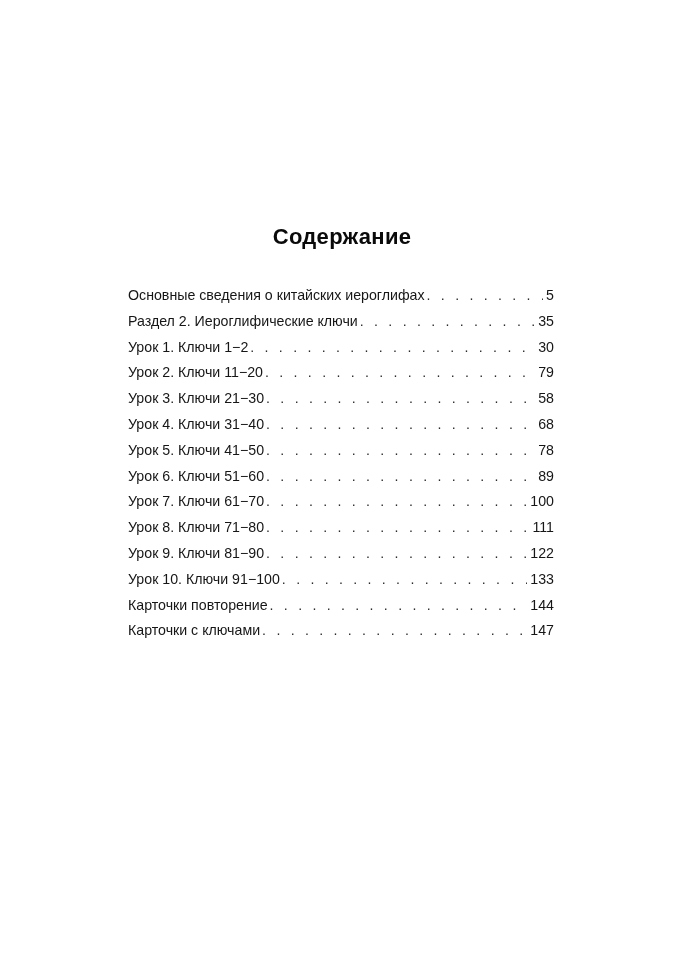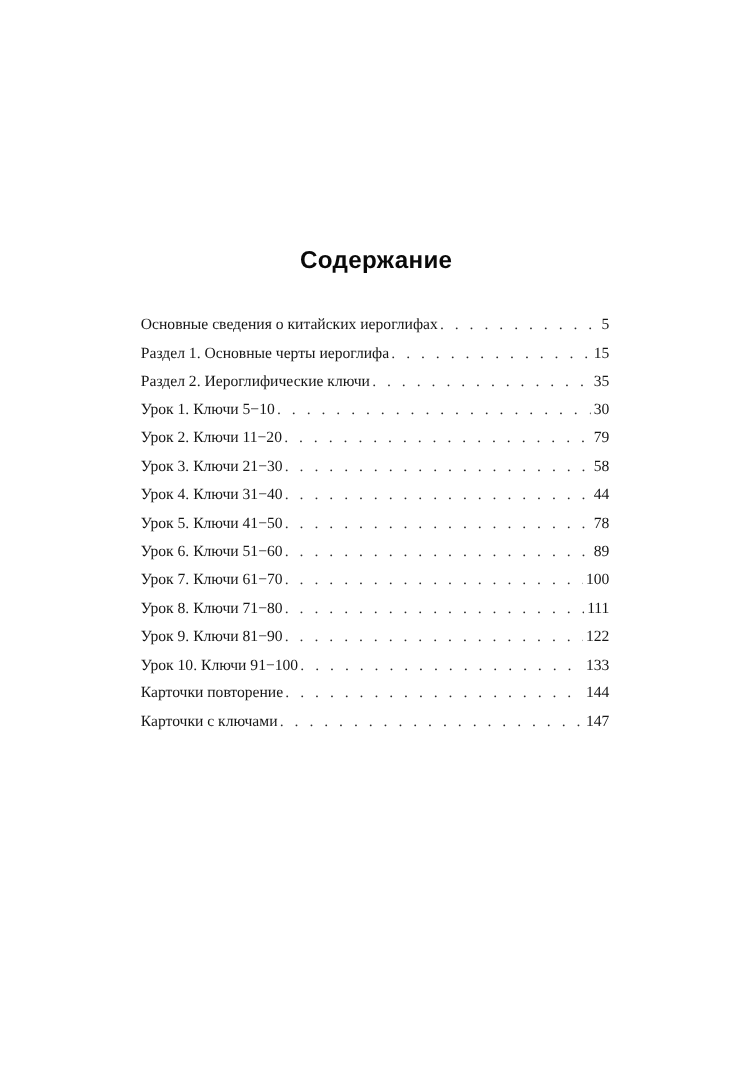--- a/index.html
+++ b/index.html
@@ -28,21 +28,21 @@
       color: #0a0a0a;
     }
     .toc {
       position: absolute;
       left: 128px;
       top: 283px;
       width: 426px;
       margin: 0;
       padding: 0;
       list-style: none;
-      font-family: Liberation Serif, serif;
+      font-family: Liberation Sans, sans-serif;
       font-size: 14.2px;
       color: #161616;
     }
     .toc-row {
       display: flex;
       align-items: baseline;
       height: 25.8px;
       line-height: 25.8px;
       white-space: nowrap;
     }
@@ -69,48 +69,43 @@
 
 <h1 class="page-title">Содержание</h1>
 
 <ul class="toc">
   <li class="toc-row">
     <span class="toc-label">Основные сведения о китайских иероглифах</span>
     <span class="toc-leader"></span>
     <span class="toc-page">5</span>
   </li>
   <li class="toc-row">
-    <span class="toc-label">Раздел 1. Основные черты иероглифа</span>
-    <span class="toc-leader"></span>
-    <span class="toc-page">15</span>
-  </li>
-  <li class="toc-row">
     <span class="toc-label">Раздел 2. Иероглифические ключи</span>
     <span class="toc-leader"></span>
     <span class="toc-page">35</span>
   </li>
   <li class="toc-row">
-    <span class="toc-label">Урок 1. Ключи 5−10</span>
+    <span class="toc-label">Урок 1. Ключи 1−2</span>
     <span class="toc-leader"></span>
     <span class="toc-page">30</span>
   </li>
   <li class="toc-row">
     <span class="toc-label">Урок 2. Ключи 11−20</span>
     <span class="toc-leader"></span>
     <span class="toc-page">79</span>
   </li>
   <li class="toc-row">
     <span class="toc-label">Урок 3. Ключи 21−30</span>
     <span class="toc-leader"></span>
     <span class="toc-page">58</span>
   </li>
   <li class="toc-row">
     <span class="toc-label">Урок 4. Ключи 31−40</span>
     <span class="toc-leader"></span>
-    <span class="toc-page">44</span>
+    <span class="toc-page">68</span>
   </li>
   <li class="toc-row">
     <span class="toc-label">Урок 5. Ключи 41−50</span>
     <span class="toc-leader"></span>
     <span class="toc-page">78</span>
   </li>
   <li class="toc-row">
     <span class="toc-label">Урок 6. Ключи 51−60</span>
     <span class="toc-leader"></span>
     <span class="toc-page">89</span>

